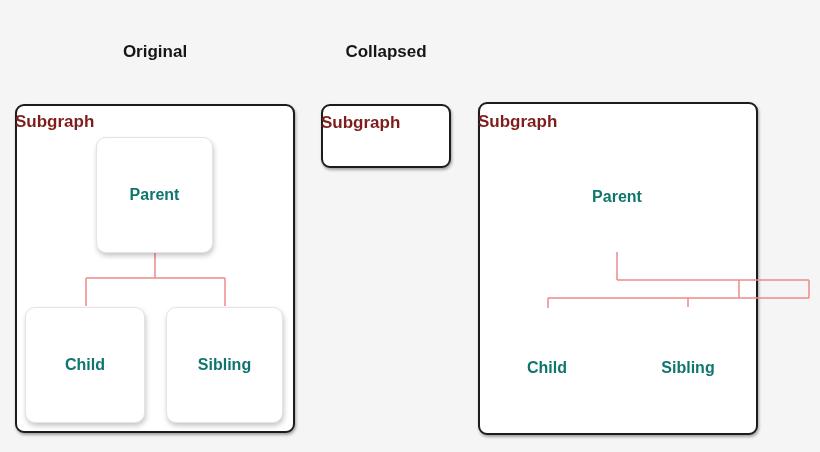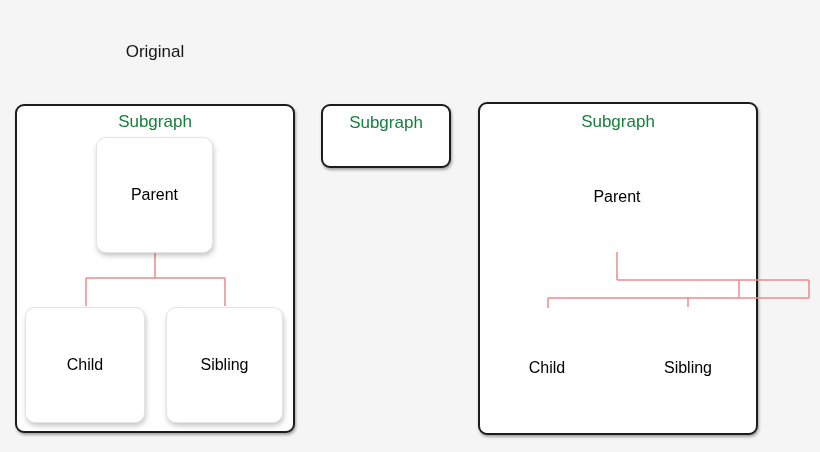--- a/index.html
+++ b/index.html
@@ -6,50 +6,50 @@
   html, body { background: #f5f5f6; }
   .canvas {
     position: relative;
     width: 820px;
     height: 452px;
     overflow: hidden;
     background: #f5f5f6;
     font-family: "Liberation Sans", sans-serif;
     color: #161616;
   }
-  .abs { position: absolute; }
+  .abs { position: absolute; font-weight: bold; }
   .heading {
     font-size: 17px;
     text-align: center;
     color: #161616;
   }
   .subgraph-box {
     background: #ffffff;
     border: 2px solid #1c1c1c;
     border-radius: 9px;
     box-shadow: 1px 2px 3px rgba(0,0,0,0.35);
   }
   .subgraph-label {
     font-size: 17px;
-    text-align: center;
-    color: #15803d;
+    text-align: left;
+    color: #7f1d1d;
   }
   .node {
     background: #ffffff;
     border: 1px solid #e4e4e4;
     border-radius: 10px;
     box-shadow: 1px 3px 5px rgba(0,0,0,0.22);
     display: flex;
     align-items: center;
     justify-content: center;
   }
   .node-label, .free-label {
     font-size: 16px;
     text-align: center;
-    color: #000000;
+    color: #0f766e;
   }
   svg.connector-layer {
     position: absolute;
     left: 0; top: 0;
     width: 820px; height: 452px;
     pointer-events: none;
   }
 </style>
 </head>
 <body>
@@ -80,20 +80,21 @@
     <span class="node-label">Parent</span>
   </div>
   <div class="abs node" style="left:25px; top:307px; width:120px; height:116px;">
     <span class="node-label">Child</span>
   </div>
   <div class="abs node" style="left:166px; top:307px; width:117px; height:116px;">
     <span class="node-label">Sibling</span>
   </div>
 
   <div class="abs heading" style="left:55px; top:42px; width:200px;">Original</div>
+  <div class="abs heading" style="left:286px; top:42px; width:200px;">Collapsed</div>
 
   <div class="abs subgraph-label" style="left:15px; top:112px; width:280px;">Subgraph</div>
   <div class="abs subgraph-label" style="left:321px; top:113px; width:130px;">Subgraph</div>
   <div class="abs subgraph-label" style="left:478px; top:112px; width:280px;">Subgraph</div>
 
   <div class="abs free-label" style="left:567px; top:188px; width:100px;">Parent</div>
   <div class="abs free-label" style="left:497px; top:359px; width:100px;">Child</div>
   <div class="abs free-label" style="left:638px; top:359px; width:100px;">Sibling</div>
 
 </div>

